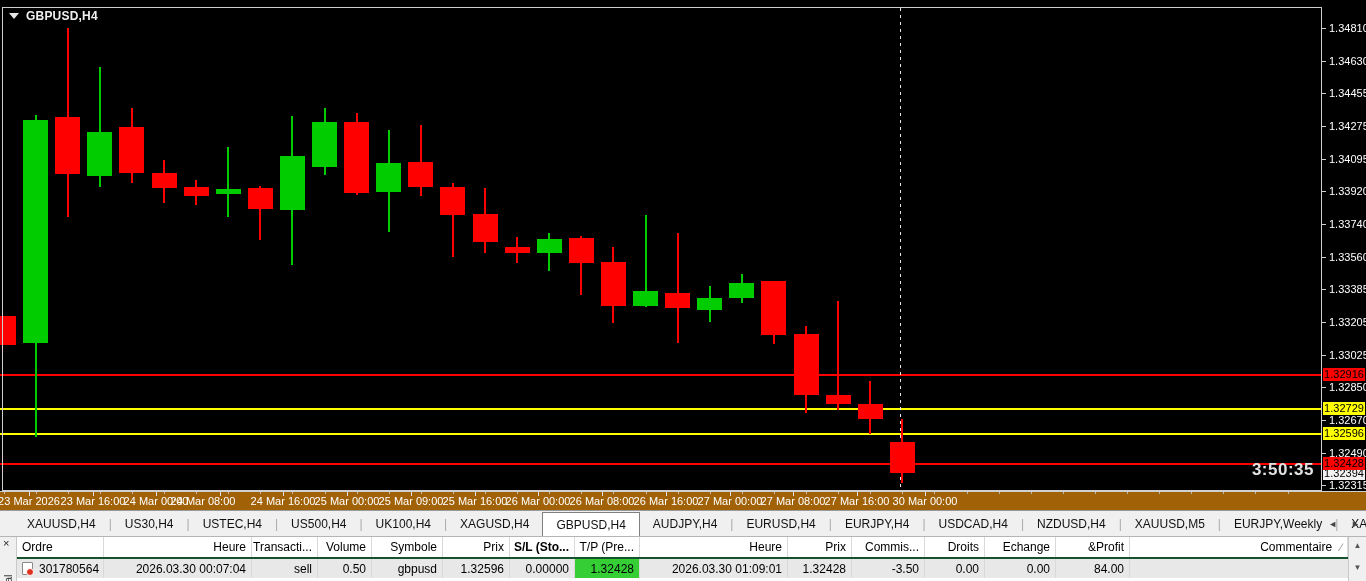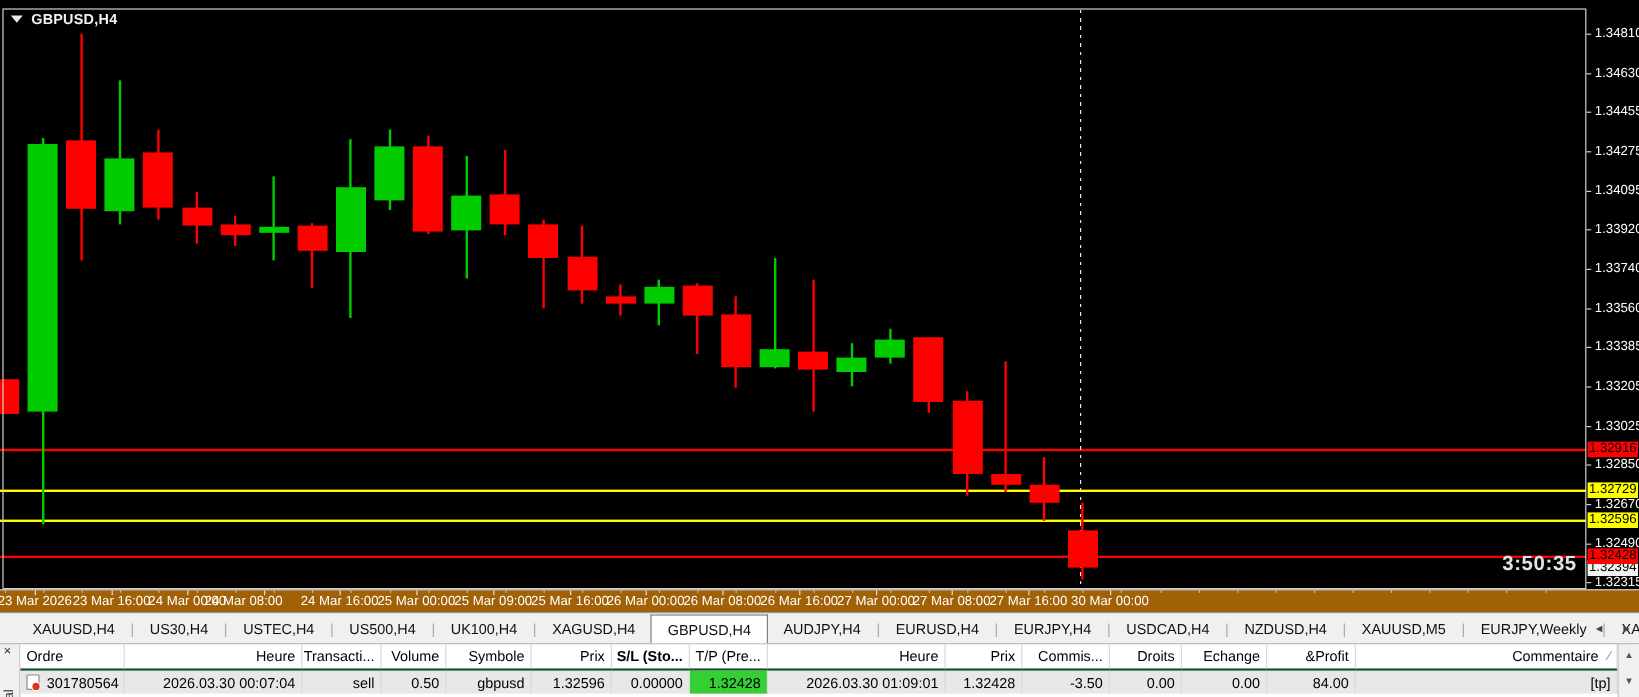--- a/index.html
+++ b/index.html
@@ -336,21 +336,20 @@
           <div class="tcell r" style="width: 71px; justify-content: flex-end;">gbpusd</div>
           <div class="tcell r" style="width: 67px; justify-content: flex-end;">1.32596</div>
           <div class="tcell r" style="width: 65px; justify-content: flex-end;">0.00000</div>
           <div class="tcell r" style="width: 65px; justify-content: flex-end; background: rgb(53, 207, 53);">1.32428</div>
           <div class="tcell r" style="width: 148px; justify-content: flex-end;">2026.03.30 01:09:01</div>
           <div class="tcell r" style="width: 64px; justify-content: flex-end;">1.32428</div>
           <div class="tcell r" style="width: 73px; justify-content: flex-end;">-3.50</div>
           <div class="tcell r" style="width: 60px; justify-content: flex-end;">0.00</div>
           <div class="tcell r" style="width: 71px; justify-content: flex-end;">0.00</div>
           <div class="tcell r" style="width: 74px; justify-content: flex-end;">84.00</div>
-          <div class="tcell r" style="width: 218px; justify-content: flex-end;">[tp]</div>
         </div>
       </div>
     <div class="vscroll">
       <span class="ar" style="top:4px">▲</span>
       <span class="ar" style="top:26px">▼</span>
     </div>
   </div>
 </div>
 
 </body></html>

